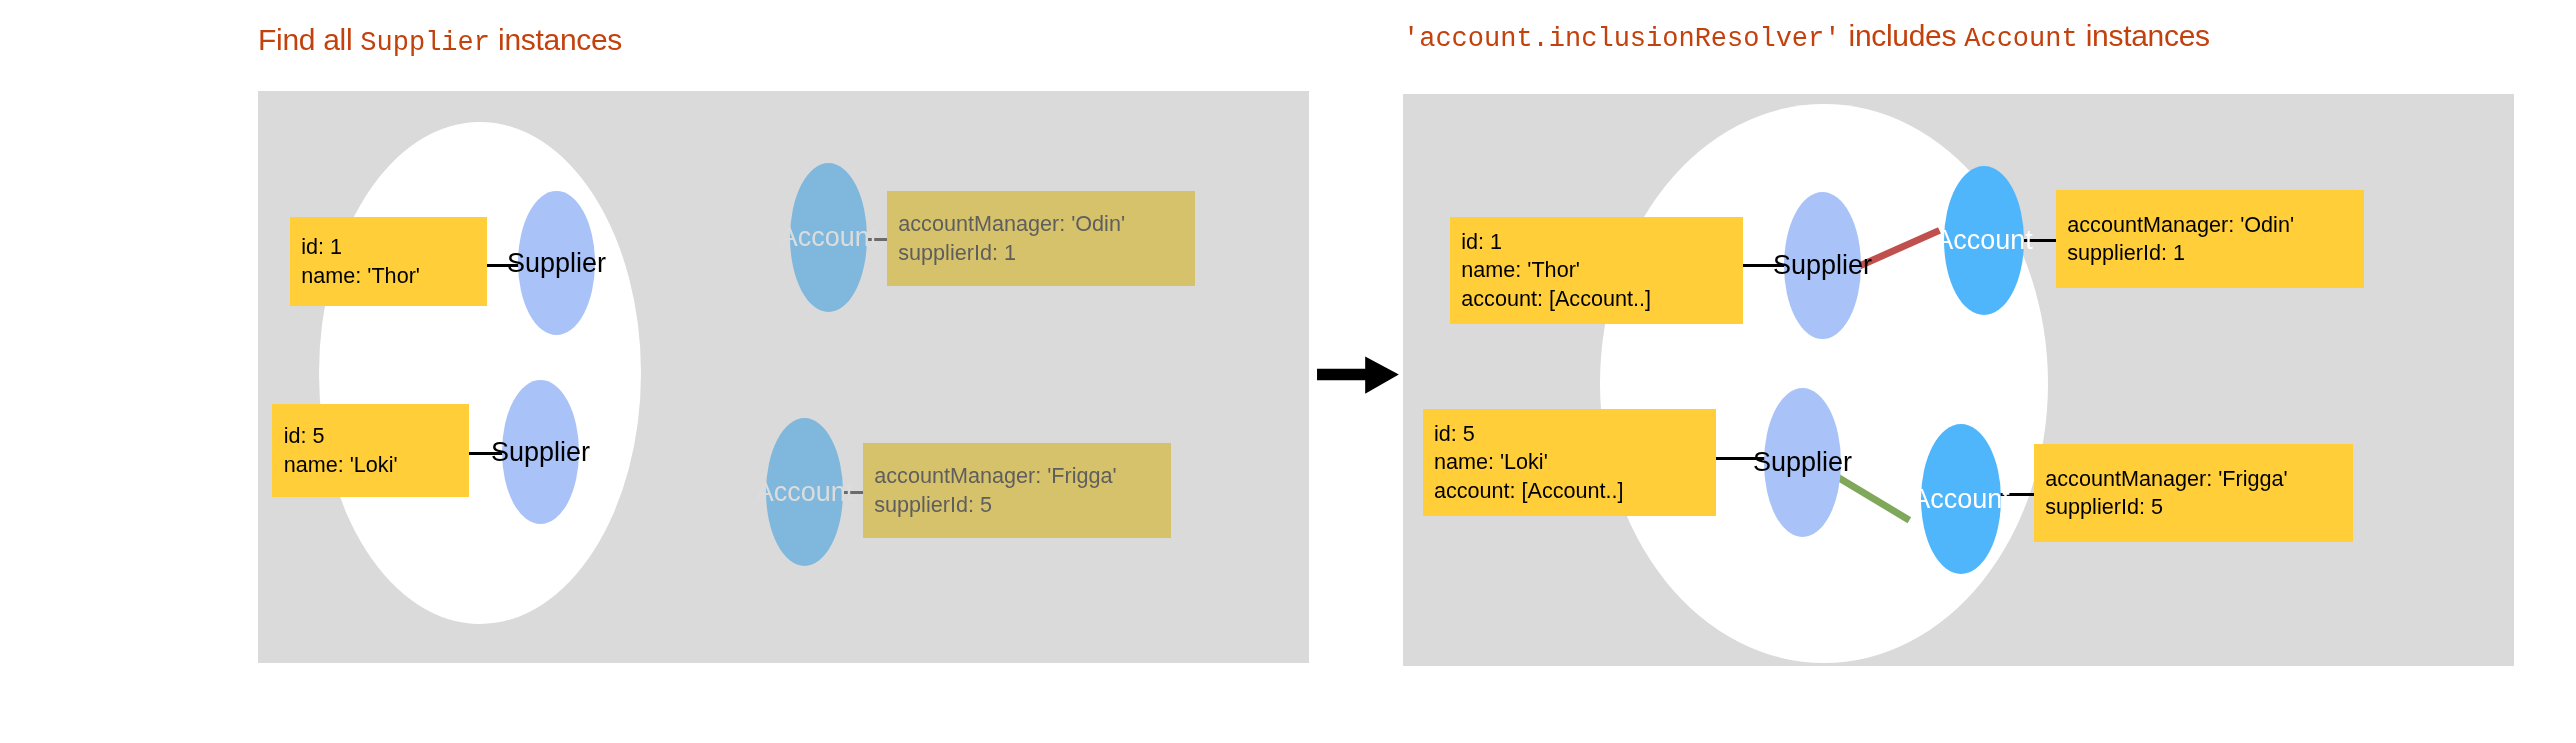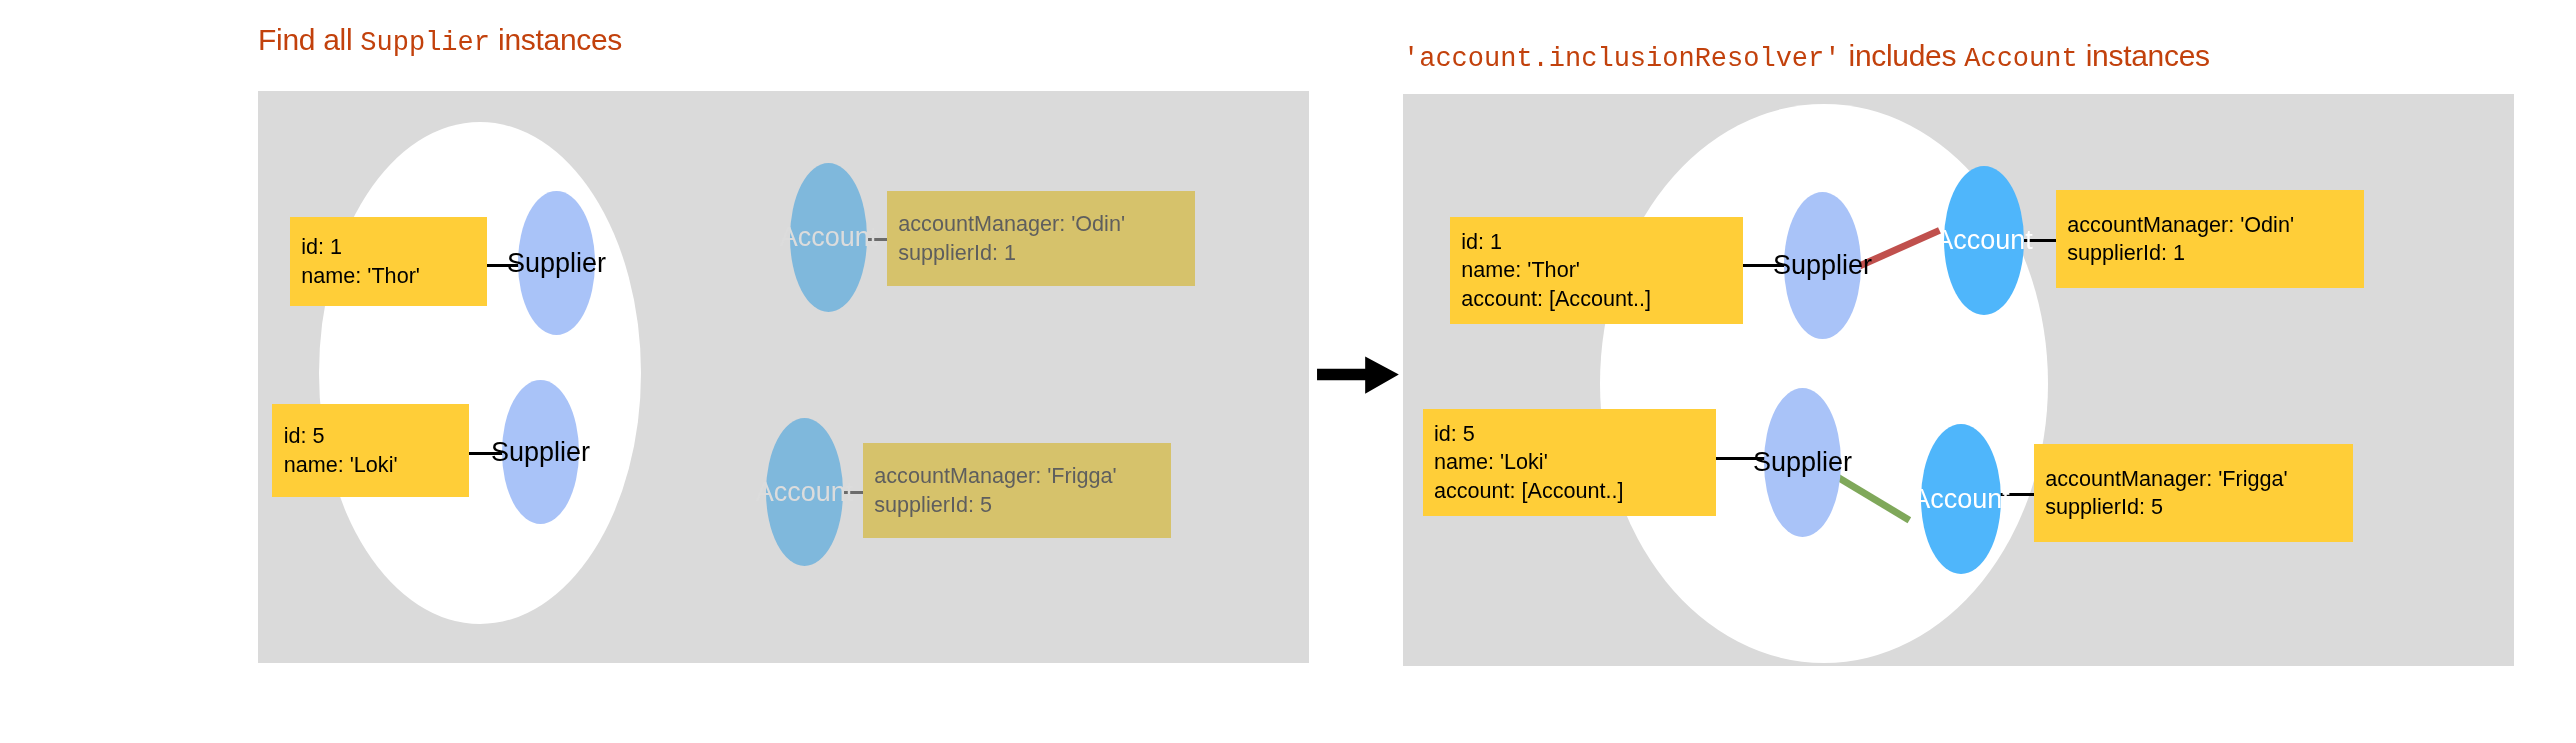--- a/index.html
+++ b/index.html
@@ -91,21 +91,21 @@
     <span class="ln">supplierId: 5</span>
   </div>
 </div>
 
 <div class="arrow" style="left:1316px; top:346px; width:88px; height:57px;">
   <svg width="88" height="57" viewBox="0 0 170 110">
     <path d="M2 44 L95 44 L95 20 L160 55 L95 92 L95 66 L2 66 Z" fill="#000000"></path>
   </svg>
 </div>
 
-<div class="title" style="left:1403px; top:39px;">
+<div class="title" style="left:1403px; top:19px;">
   <span class="mono">'account.inclusionResolver'</span>
   <span>includes</span>
   <span class="mono">Account</span>
   <span>instances</span>
 </div>
 
 <div class="panel" style="left:1403px; top:94px; width:1111px; height:572px;">
 
   <div class="blob" style="left:197px; top:10.3px; width:448px; height:559px;"></div>
 

